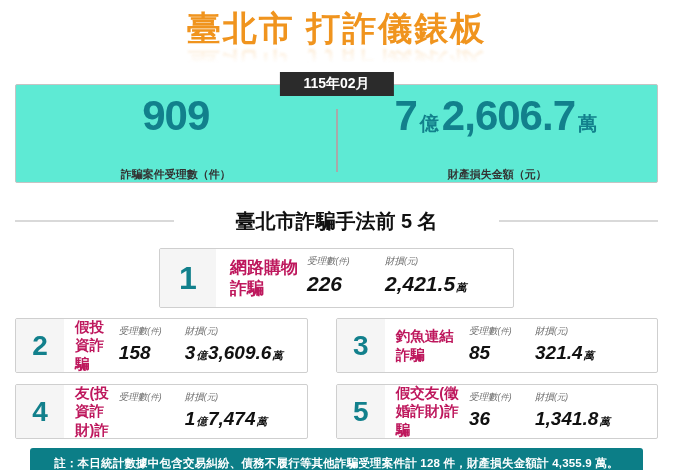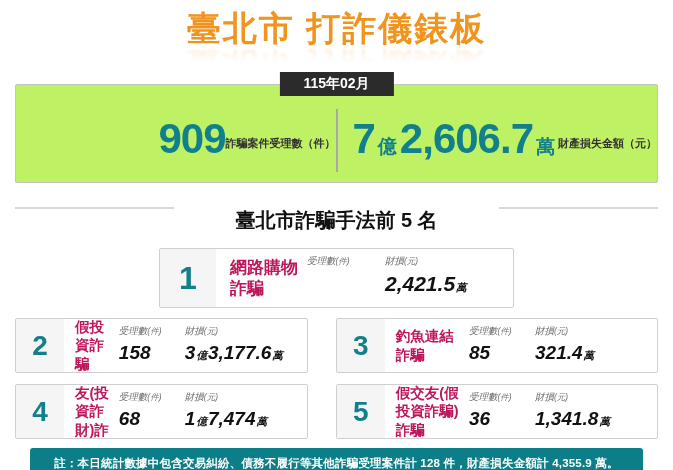--- a/index.html
+++ b/index.html
@@ -9,33 +9,33 @@
   
   .title-wrap { position:relative; text-align:center; margin-top:8px; height:62px; }
   .main-title { font-size:34px; font-weight:700; color:#F0941E; letter-spacing:2px; line-height:1.2; }
   .title-reflect { position:absolute; left:0; right:0; top:37px; font-size:34px; font-weight:800;
     color:#F0941E; letter-spacing:2px; line-height:1.2; transform:scaleY(-1);
     opacity:.22; filter:blur(1px); pointer-events:none;
     -webkit-mask-image:linear-gradient(to top,rgba(0,0,0,.9),transparent 45%);
     mask-image:linear-gradient(to top,rgba(0,0,0,.9),transparent 45%); }
 
   
-  .summary-box { position:relative; margin:14px 15px 0; height:99px; background:#bef264;
+  .summary-box { position:relative; margin:14px 15px 0; height:99px; background:#5eead4;
     border:1px solid #c4c4c4; border-radius:2px; display:flex; }
   .period-badge { position:absolute; top:-13px; left:50%; transform:translateX(-50%);
     background:#2B2B2B; color:#fff; font-size:14px; font-weight:700;
     padding:3px 24px; white-space:nowrap; }
-  .summary-half { flex:1; display:flex; flex-direction:row; align-items:center; justify-content:flex-end; padding-top:10px; }
+  .summary-half { flex:1; display:flex; flex-direction:column; align-items:center; justify-content:space-between; padding-top:10px; }
   .v-divider { width:2px; background:#a9a9a9; margin:24px 0 10px; }
   .big-num { color:#12808C; font-size:42px; font-weight:800; letter-spacing:-1px; line-height:1; }
   .big-unit { color:#12808C; font-size:19px; font-weight:800; margin:0 3px; }
   .stat-label { margin-top:9px; font-size:11px; color:#333; font-weight:700; }
 
   
-  .section-header { display:flex; margin:24px 15px 0; height:28px;gap:13px; }
+  .section-header { display:flex; align-items:center; margin:24px 15px 0; height:28px;gap:13px; }
   .section-line { flex:1; height:2px; background:#d9d9d9; }
   .section-title { font-size:20px; font-weight:800; color:#111; margin:0 48px; white-space:nowrap; }
 
   
   .card { display:flex; background:#fff; border:1px solid #cfcfcf; border-radius:2px; overflow:hidden; }
   .rank-cell { background:#f5f5f5; display:flex; align-items:center; justify-content:center;
     color:#12808C; font-weight:800; flex:0 0 auto; }
   .card .name { font-weight:800; color:#be185d; display:flex; align-items:center; line-height:1.25; }
   .stat-col { display:flex; flex-direction:column; flex:0 0 auto;font-style:italic; }
   .stat-head { font-size:9.5px; color:#666; padding-top:6px; white-space:nowrap; }
@@ -93,39 +93,40 @@
   <div class="section-line"></div>
   <div class="section-title">臺北市詐騙手法前 5 名</div>
   <div class="section-line"></div>
 </div>
 
 <div class="card card-top">
   <div class="rank-cell">1</div>
   <div class="name">網路購物詐騙</div>
   <div class="stat-col cases">
     <div class="stat-head"><span>受理數</span><span class="paren">(件)</span></div>
+    <div class="stat-val">226</div>
   </div>
   <div class="stat-col loss">
     <div class="stat-head"><span>財損</span><span class="paren">(元)</span></div>
     <div class="stat-val"><span>2,421.5</span><span class="unit">萬</span></div>
   </div>
 </div>
 
 <div class="cards-grid">
 
   <div class="card">
     <div class="rank-cell">2</div>
     <div class="name">假投資詐騙</div>
     <div class="stat-col cases">
       <div class="stat-head"><span>受理數</span><span class="paren">(件)</span></div>
       <div class="stat-val">158</div>
     </div>
     <div class="stat-col loss">
       <div class="stat-head"><span>財損</span><span class="paren">(元)</span></div>
-      <div class="stat-val"><span>3</span><span class="unit">億</span><span>3,177.6</span><span class="unit">萬</span></div>
+      <div class="stat-val"><span>3</span><span class="unit">億</span><span>3,609.6</span><span class="unit">萬</span></div>
     </div>
   </div>
 
   <div class="card">
     <div class="rank-cell">3</div>
     <div class="name">釣魚連結詐騙</div>
     <div class="stat-col cases">
       <div class="stat-head"><span>受理數</span><span class="paren">(件)</span></div>
       <div class="stat-val">85</div>
     </div>
@@ -133,31 +134,30 @@
       <div class="stat-head"><span>財損</span><span class="paren">(元)</span></div>
       <div class="stat-val"><span>321.4</span><span class="unit">萬</span></div>
     </div>
   </div>
 
   <div class="card">
     <div class="rank-cell">4</div>
     <div class="name">假交友(投資詐財)詐騙</div>
     <div class="stat-col cases">
       <div class="stat-head"><span>受理數</span><span class="paren">(件)</span></div>
-      <div class="stat-val">68</div>
     </div>
     <div class="stat-col loss">
       <div class="stat-head"><span>財損</span><span class="paren">(元)</span></div>
       <div class="stat-val"><span>1</span><span class="unit">億</span><span>7,474</span><span class="unit">萬</span></div>
     </div>
   </div>
 
   <div class="card">
     <div class="rank-cell">5</div>
-    <div class="name">假交友(假投資詐騙)詐騙</div>
+    <div class="name">假交友(徵婚詐財)詐騙</div>
     <div class="stat-col cases">
       <div class="stat-head"><span>受理數</span><span class="paren">(件)</span></div>
       <div class="stat-val">36</div>
     </div>
     <div class="stat-col loss">
       <div class="stat-head"><span>財損</span><span class="paren">(元)</span></div>
       <div class="stat-val"><span>1,341.8</span><span class="unit">萬</span></div>
     </div>
   </div>
 

